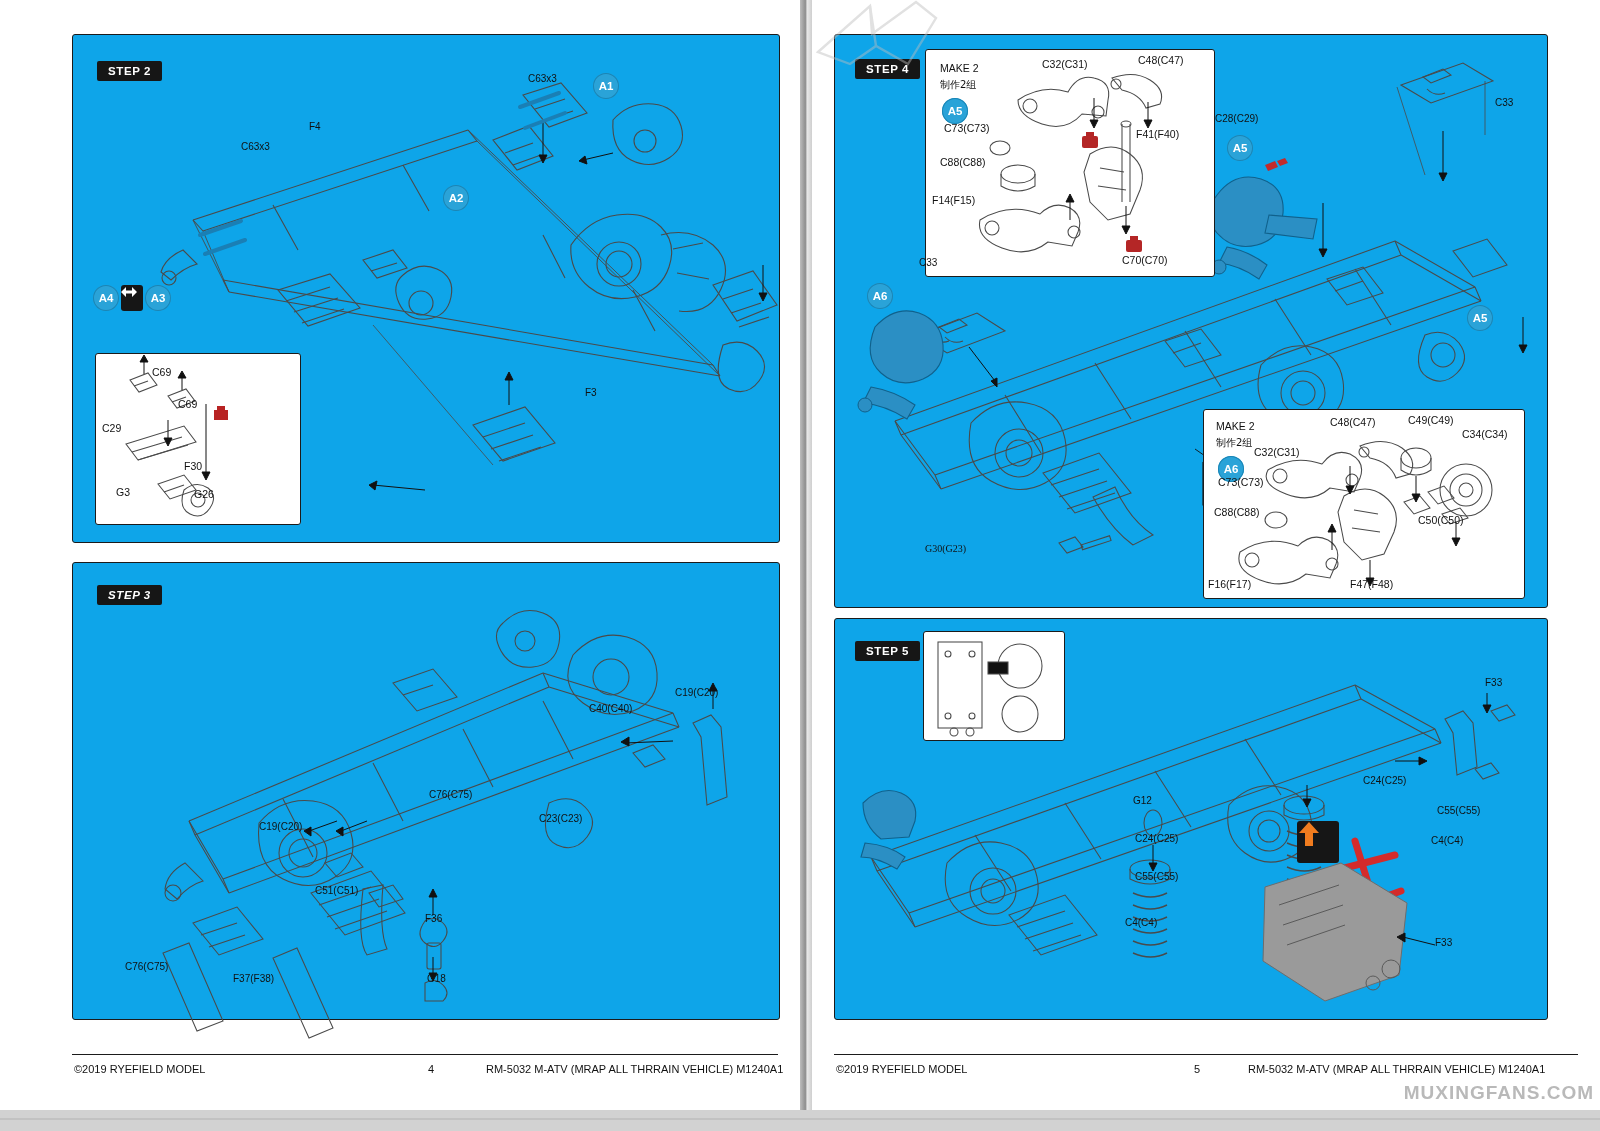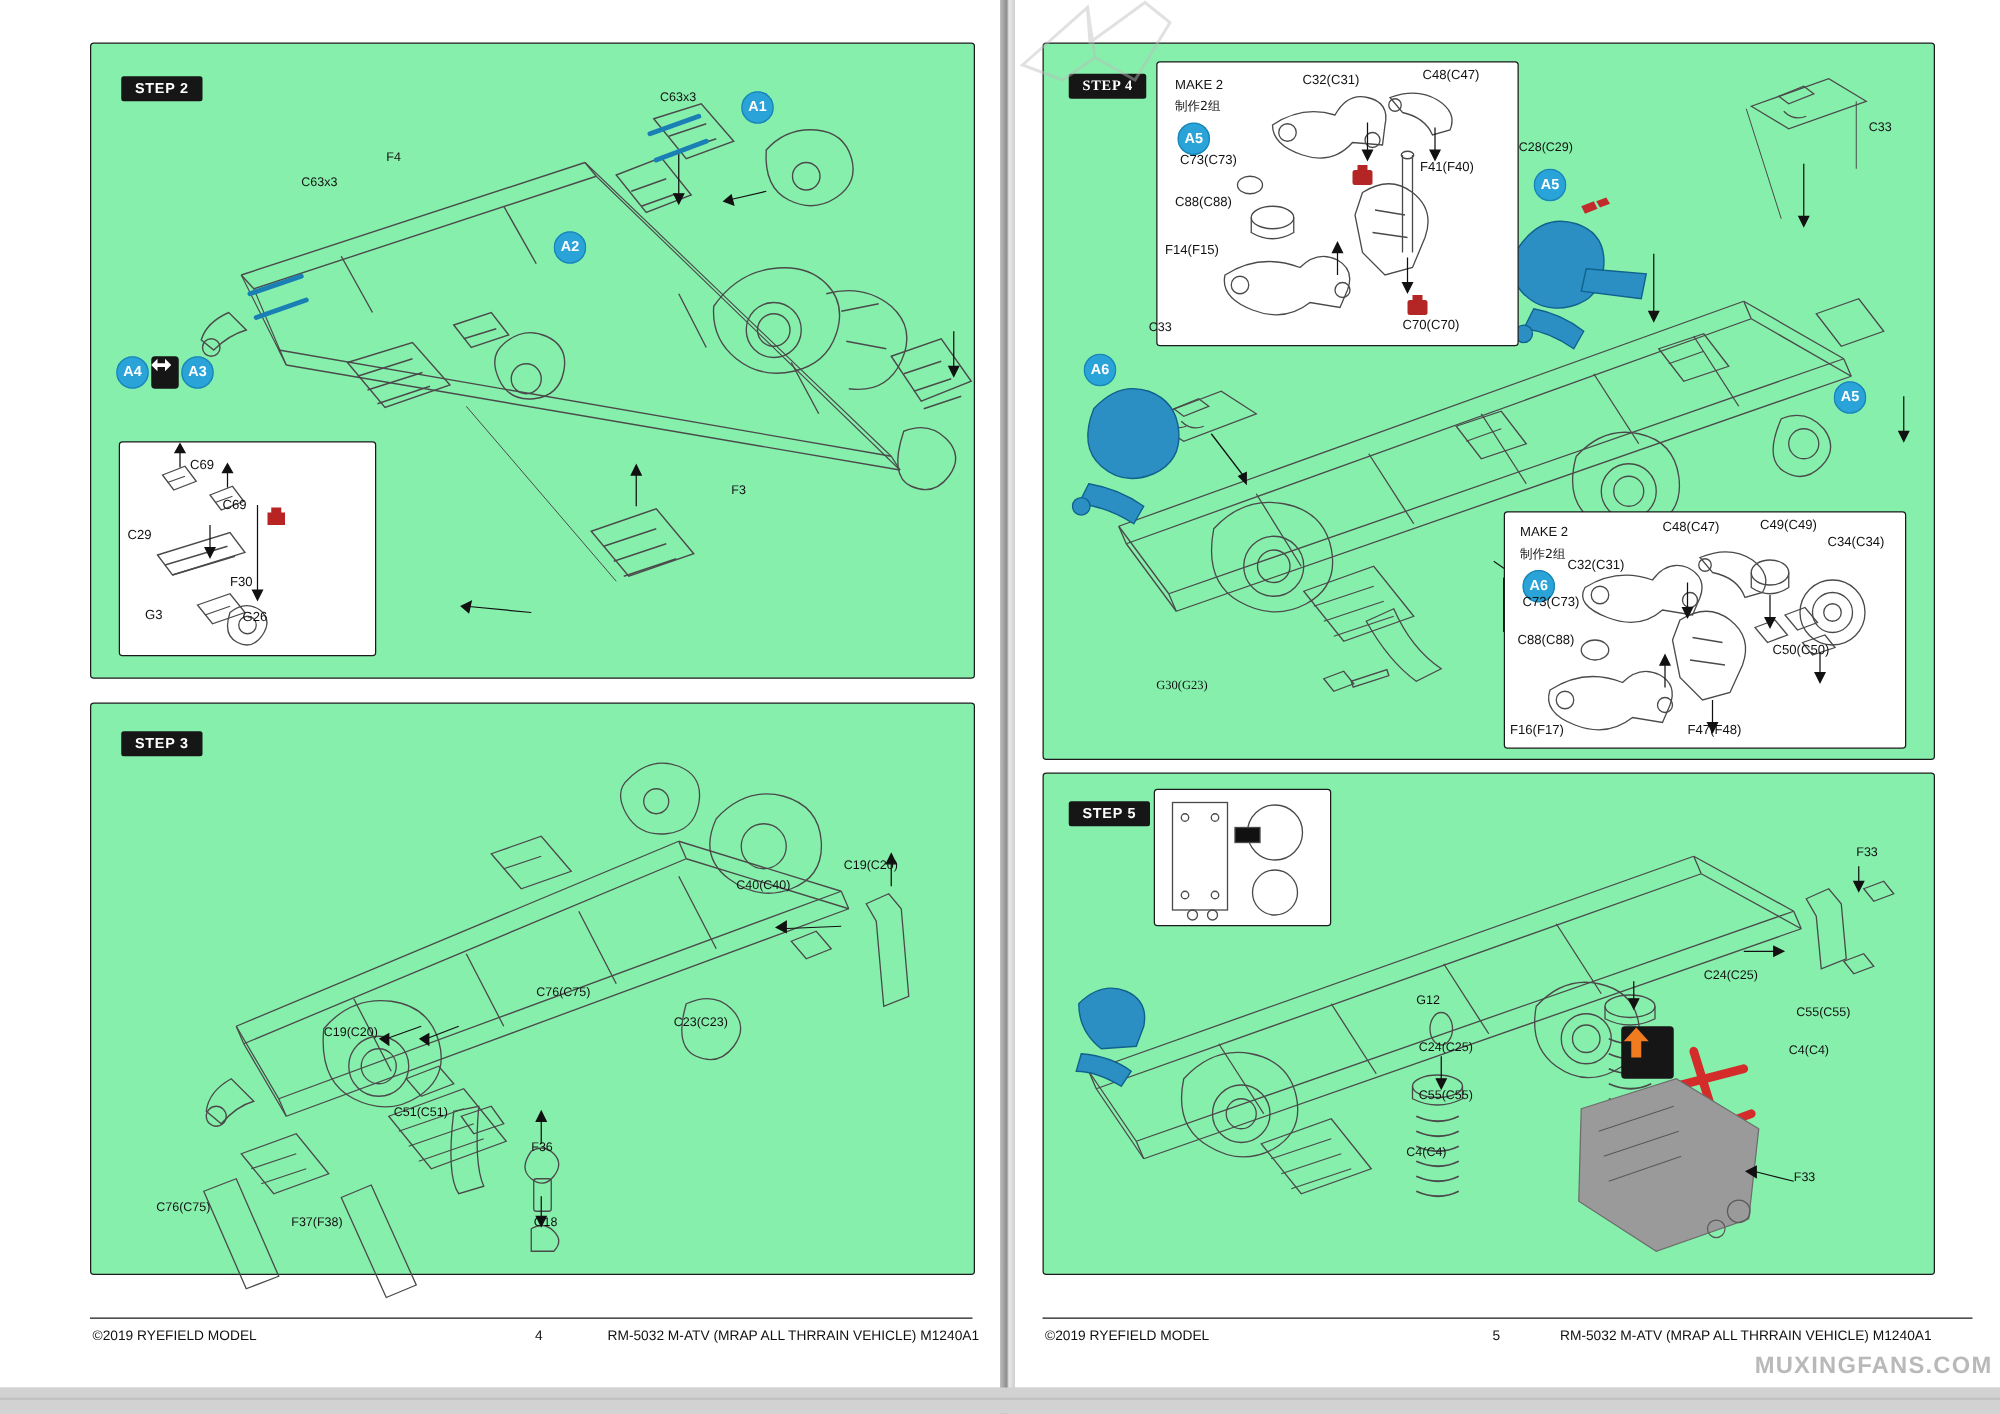--- a/index.html
+++ b/index.html
@@ -5,21 +5,21 @@
   html,body{margin:0;padding:0;background:#d8d8d8;}
   body{width:1600px;height:1131px;font-family:"Liberation Sans",sans-serif;overflow:hidden;}
   .page{position:absolute;background:#ffffff;}
   #left-page{left:0;top:0;width:800px;height:1110px;}
   #right-page{left:812px;top:0;width:788px;height:1110px;}
   .gutter{position:absolute;left:800px;top:0;width:12px;height:1131px;
           background:linear-gradient(to right,#bdbdbd,#8e8e8e 45%,#e8e8e8 60%,#cfcfcf);}
   .bottom-strip{position:absolute;left:0;top:1110px;width:1600px;height:21px;background:#d2d2d2;}
   .bottom-strip:after{content:"";position:absolute;left:0;top:8px;width:1600px;height:2px;background:#c2c2c2;}
 
-  .panel{position:absolute;border:1.6px solid #1b1b1b;border-radius:3px;background:#86efac;}
+  .panel{position:absolute;border:1.6px solid #1b1b1b;border-radius:3px;background:#0ea5e9;}
   .step-badge{position:absolute;background:#161616;color:#fff;font-size:11.5px;font-weight:bold;
               letter-spacing:.6px;padding:4px 11px 4px 11px;border-radius:2px;}
   .lbl{position:absolute;font-size:10px;color:#111;white-space:nowrap;}
   .lbl.sm{font-size:10.5px;}
   .lbl.cn{font-family:"DejaVu Sans",sans-serif;font-size:10px;}
   .bubble{position:absolute;width:26px;height:26px;border-radius:50%;background:#2aa3d8;
           color:#fff;font-size:11.5px;font-weight:bold;display:flex;align-items:center;justify-content:center;
           box-shadow:inset 0 0 0 1px #1a85b5;}
   .subpanel{position:absolute;border:1.3px solid #1b1b1b;border-radius:3px;background:#fff;}
   .footer{position:absolute;bottom:0;left:0;right:0;height:34px;}
@@ -157,21 +157,21 @@
       <div class="lbl sm" style="left:82px;top:44px;">C69</div>
       <div class="lbl sm" style="left:6px;top:68px;">C29</div>
       <div class="lbl sm" style="left:88px;top:106px;">F30</div>
       <div class="lbl sm" style="left:20px;top:132px;">G3</div>
       <div class="lbl sm" style="left:98px;top:134px;">G26</div>
     </div>
   </div>
 
   <div class="panel" style="left:72px;top:562px;width:706px;height:456px;">
 
-    <div class="step-badge" style="left:24px;top:22px;">STEP 3</div>
+    <div class="step-badge" style="left:24px;top:22px;font-style:italic;">STEP 3</div>
 
     <svg width="706" height="456">
       <g fill="none" stroke="#4a4a4a" stroke-width="1.05">
 
         <path d="M116 258 L470 110 M122 272 L476 124"></path>
         <path d="M116 258 L122 272 M470 110 L476 124"></path>
         <path d="M150 316 L600 150 M156 330 L606 164"></path>
         <path d="M150 316 L156 330 M600 150 L606 164"></path>
         <path d="M470 110 L600 150 M476 124 L606 164"></path>
         <path d="M116 258 L150 316 M122 272 L156 330"></path>
@@ -245,21 +245,21 @@
     <div class="cr" style="left:74px;">©2019 RYEFIELD MODEL</div>
     <div class="pg" style="left:428px;">4</div>
     <div class="ti" style="left:486px;">RM-5032 M-ATV (MRAP ALL THRRAIN VEHICLE) M1240A1</div>
   </div>
 </div>
 
 <div class="page" id="right-page">
 
   <div class="panel" style="left:22px;top:34px;width:712px;height:572px;">
 
-    <div class="step-badge" style="left:20px;top:24px;font-family:Liberation Serif, serif;">STEP 4</div>
+    <div class="step-badge" style="left:20px;top:24px;">STEP 4</div>
 
     <svg width="712" height="572">
       <g fill="none" stroke="#4a4a4a" stroke-width="1.05">
 
         <path d="M60 386 L560 206 M66 400 L566 220"></path>
         <path d="M60 386 L66 400 M560 206 L566 220"></path>
         <path d="M100 440 L640 252 M106 454 L646 266"></path>
         <path d="M100 440 L106 454 M640 252 L646 266"></path>
         <path d="M560 206 L640 252 M566 220 L646 266"></path>
         <path d="M60 386 L100 440 M66 400 L106 454"></path>

